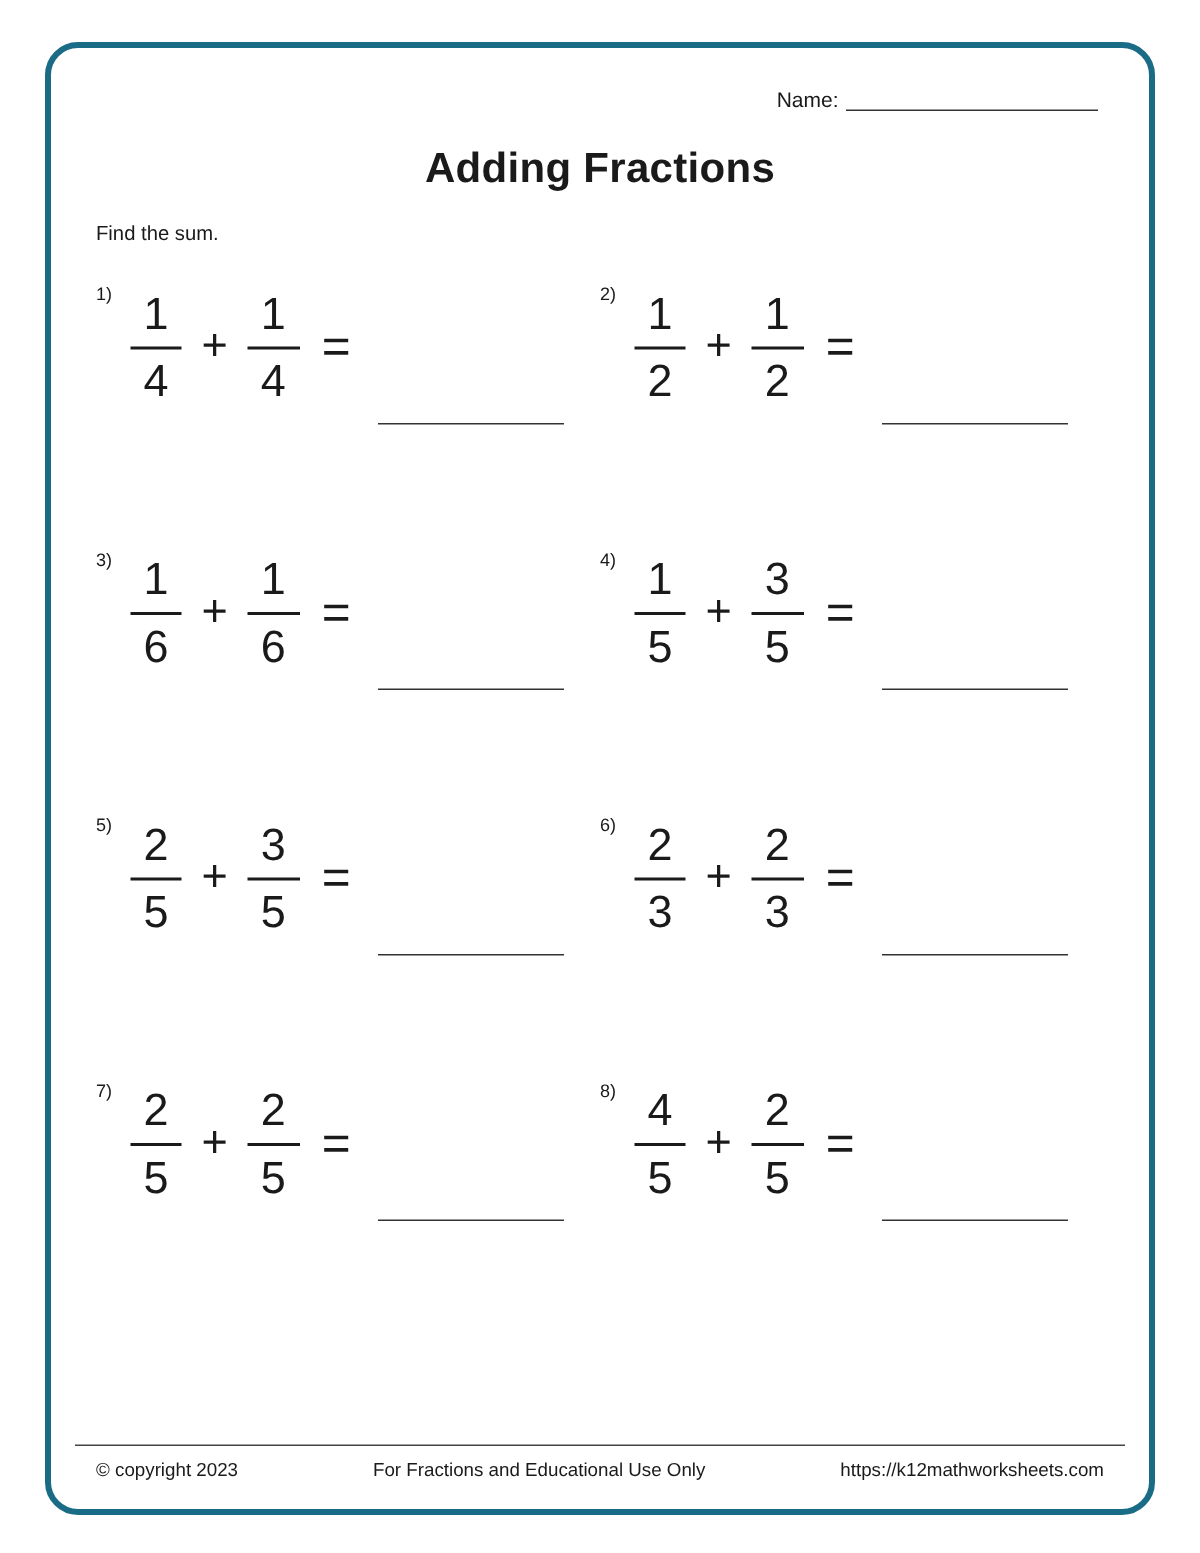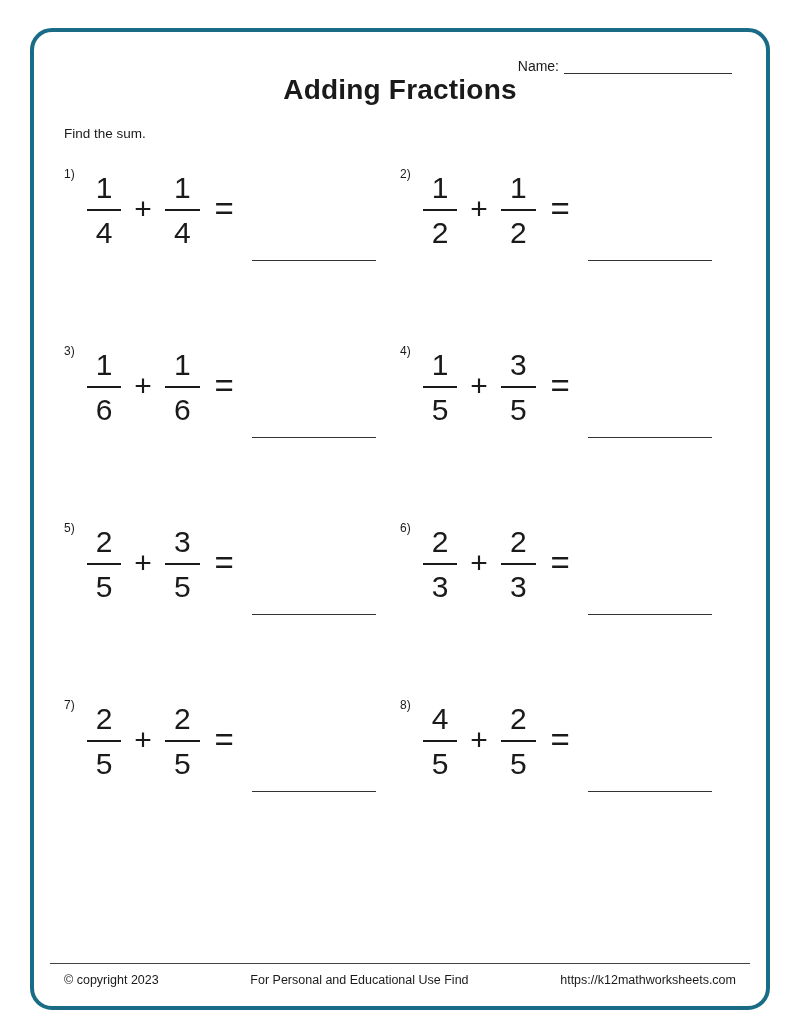--- a/index.html
+++ b/index.html
@@ -21,21 +21,21 @@
   .name-row {
     display: flex; justify-content: flex-end; align-items: flex-end;
     font-size: 14px; padding-right: 4px;
   }
   .name-line {
     display: inline-block; width: 168px; height: 14px;
     border-bottom: 1.3px solid #333; margin-left: 5px;
   }
   .title {
     text-align: center; font-size: 28px; font-weight: bold;
-    letter-spacing: 0.2px;
+    margin-top: 22px; letter-spacing: 0.2px;
   }
   .instruction { font-size: 13.5px; margin-top: 20px; }
   .problems {
     display: grid; grid-template-columns: 1fr 1fr;
     row-gap: 97px; margin-top: 28px;
   }
   .problem { display: flex; align-items: center; }
   .pnum { font-size: 12px; align-self: flex-start; margin-right: 12px; margin-top: -2px; }
   .frac { display: inline-flex; flex-direction: column; align-items: center; font-size: 30px; line-height: 1.1; }
   .fnum-cell { padding: 2px 9px 5px 9px; border-bottom: 2.2px solid #1a1a1a; }
@@ -188,18 +188,18 @@
           <span class="fden-cell">5</span>
         </span>
         <span class="op eq">=</span>
         <span class="answer-line"></span>
       </div>
 
     </div>
 
     <div class="footer">
       <span>© copyright 2023</span>
-      <span>For Personal and Educational Use Find</span>
+      <span>For Fractions and Educational Use Only</span>
       <span>https://k12mathworksheets.com</span>
     </div>
 
   </div>
 </div>
 
 </body></html>

